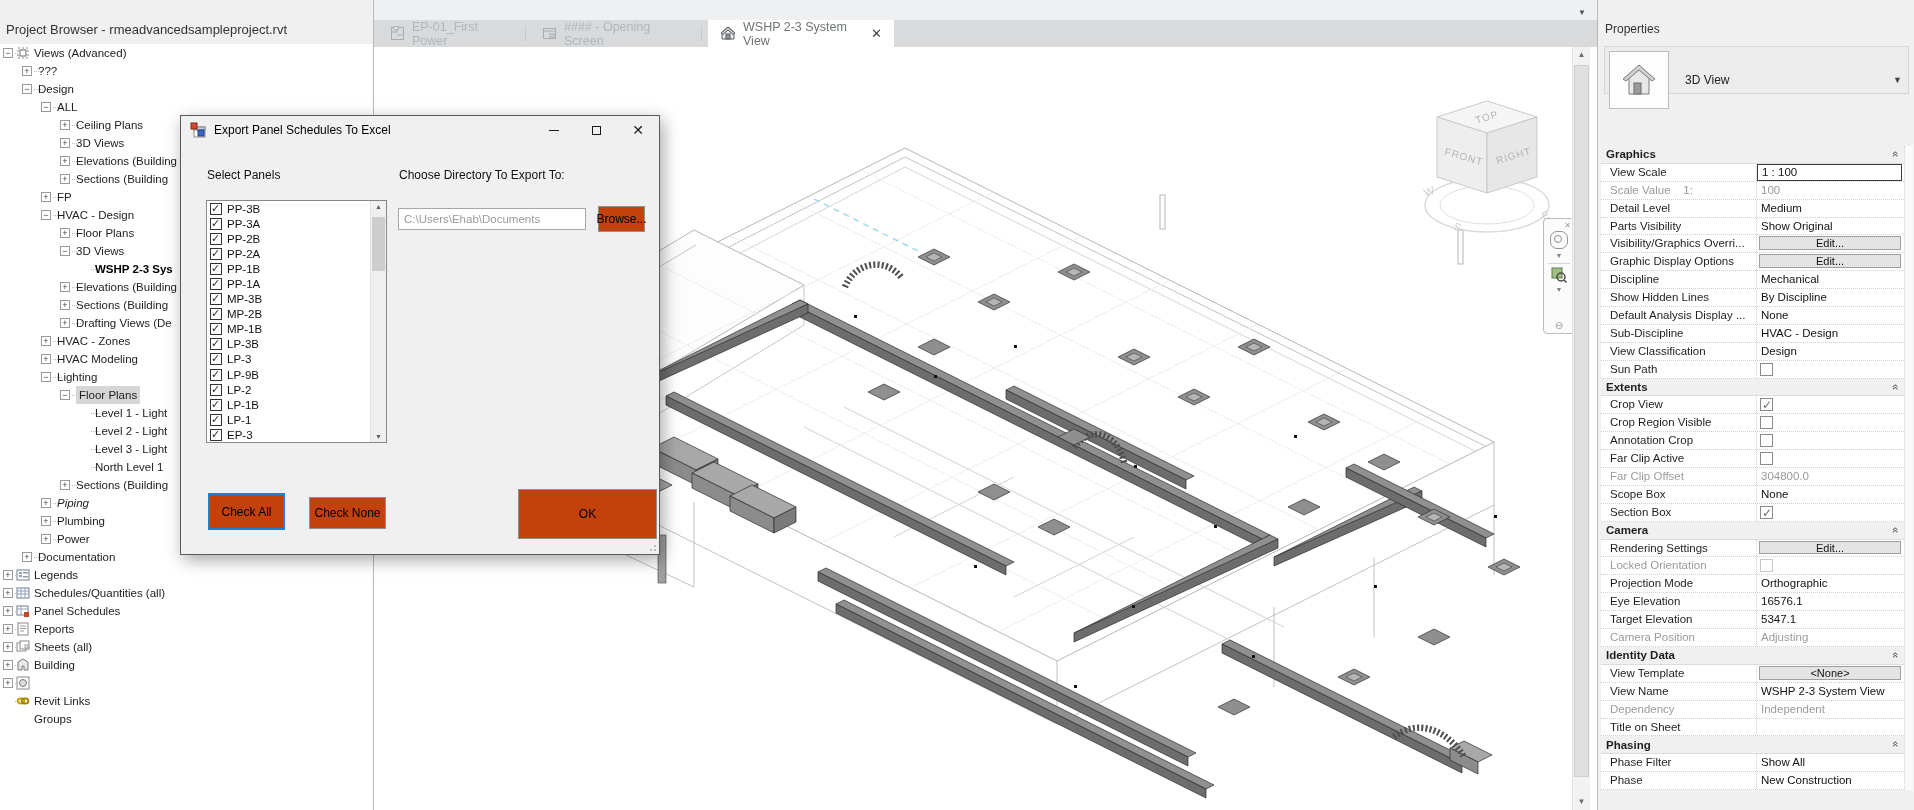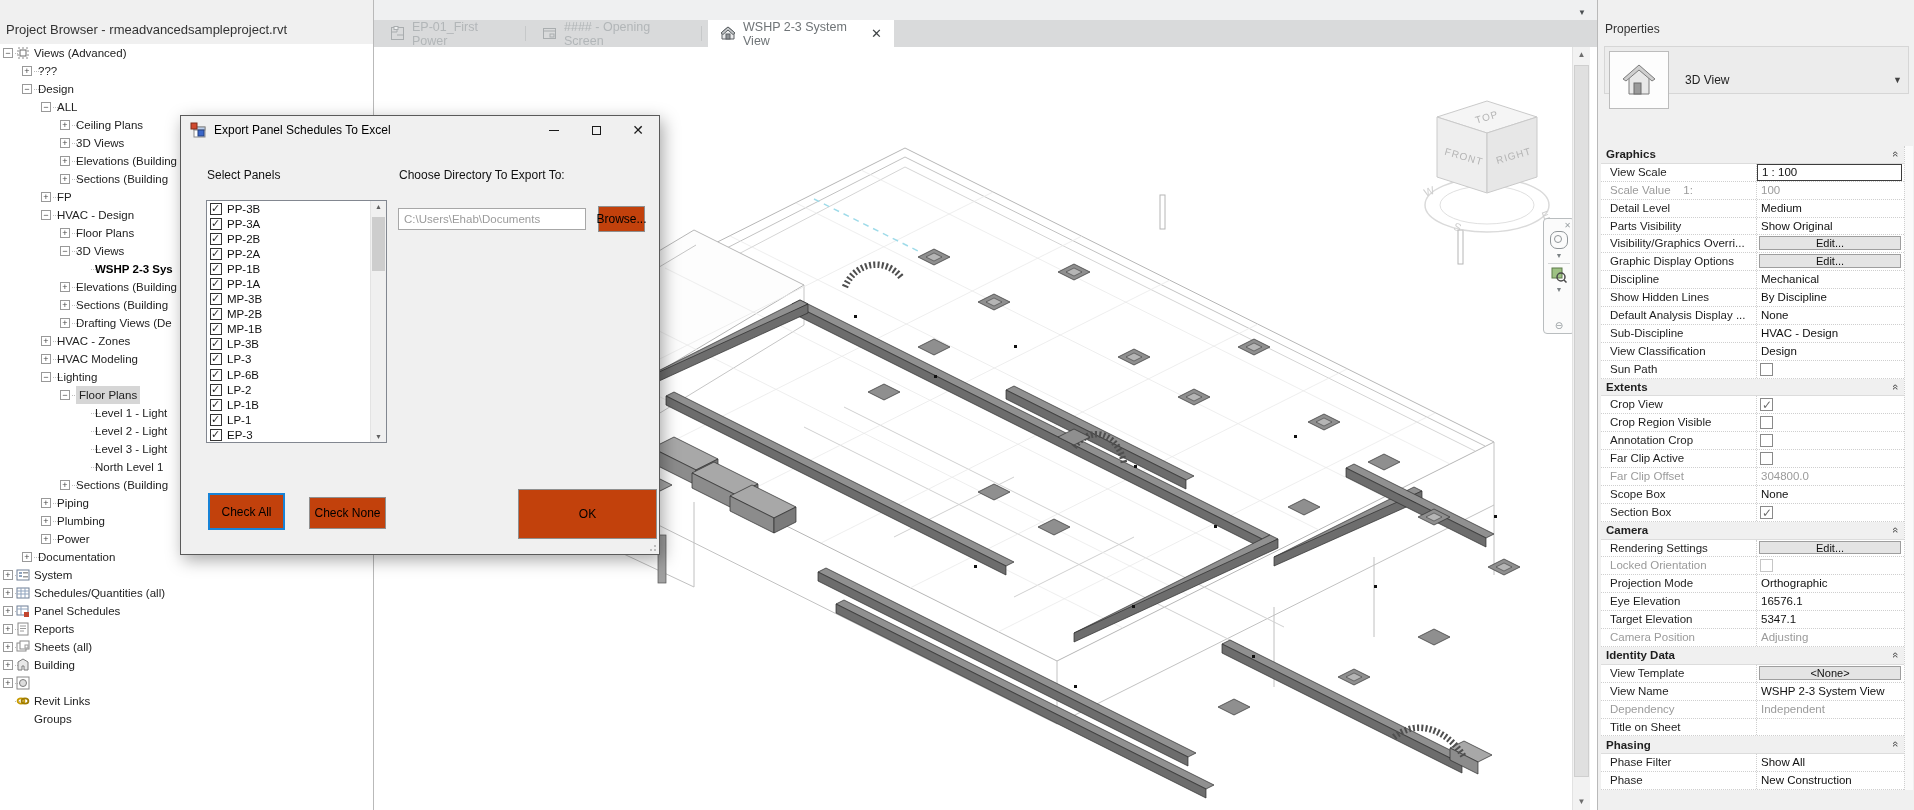--- a/index.html
+++ b/index.html
@@ -241,21 +241,21 @@
         <span class="tree-label" style="left: 95px;">North Level 1</span>
       </div>
       <div class="tree-row">
         <span class="tree-toggle" style="left: 60px;">+</span>
         <span class="tree-stub" style="left: 72px;"></span>
         <span class="tree-label" style="left: 76px;">Sections (Building</span>
       </div>
       <div class="tree-row">
         <span class="tree-toggle" style="left: 41px;">+</span>
         <span class="tree-stub" style="left: 53px;"></span>
-        <span class="tree-label" style="left: 57px;">Piping</span>
+        <span class="tree-label" style="left: 57px; font-style: italic;">Piping</span>
       </div>
       <div class="tree-row">
         <span class="tree-toggle" style="left: 41px;">+</span>
         <span class="tree-stub" style="left: 53px;"></span>
         <span class="tree-label" style="left: 57px;">Plumbing</span>
       </div>
       <div class="tree-row">
         <span class="tree-toggle" style="left: 41px;">+</span>
         <span class="tree-stub" style="left: 53px;"></span>
         <span class="tree-label" style="left: 57px;">Power</span>
@@ -270,21 +270,21 @@
         <span class="tree-stub" style="left: 15px;"></span>
         <span class="tree-icon" style="left: 16px;">
           <svg class="ic" viewBox="0 0 14 14">
             <rect x="1" y="2" width="12" height="10" fill="#fff" stroke="#6e7f95"></rect>
             <rect x="3" y="4" width="3" height="2" fill="#8fa3bd"></rect>
             <rect x="7" y="4" width="5" height="1.5" fill="#9a9a9a"></rect>
             <rect x="3" y="7" width="3" height="2" fill="#8fa3bd"></rect>
             <rect x="7" y="8" width="5" height="1.5" fill="#9a9a9a"></rect>
           </svg>
         </span>
-        <span class="tree-label" style="left: 34px;">System</span>
+        <span class="tree-label" style="left: 34px;">Legends</span>
       </div>
       <div class="tree-row">
         <span class="tree-toggle" style="left: 3px;">+</span>
         <span class="tree-stub" style="left: 15px;"></span>
         <span class="tree-icon" style="left: 16px;">
           <svg class="ic" viewBox="0 0 14 14">
             <rect x="1" y="2" width="12" height="10" fill="#fff" stroke="#6e7f95"></rect>
             <path d="M1,5 H13 M1,8 H13 M5,2 V12 M9,2 V12" stroke="#8fa3bd" fill="none"></path>
           </svg>
         </span>
@@ -627,21 +627,21 @@
       <div class="pl-row">
         <span class="wf-cb checked"></span>
         <span>LP-3B</span>
       </div>
       <div class="pl-row">
         <span class="wf-cb checked"></span>
         <span>LP-3</span>
       </div>
       <div class="pl-row">
         <span class="wf-cb checked"></span>
-        <span>LP-6B</span>
+        <span>LP-9B</span>
       </div>
       <div class="pl-row">
         <span class="wf-cb checked"></span>
         <span>LP-2</span>
       </div>
       <div class="pl-row">
         <span class="wf-cb checked"></span>
         <span>LP-1B</span>
       </div>
       <div class="pl-row">

